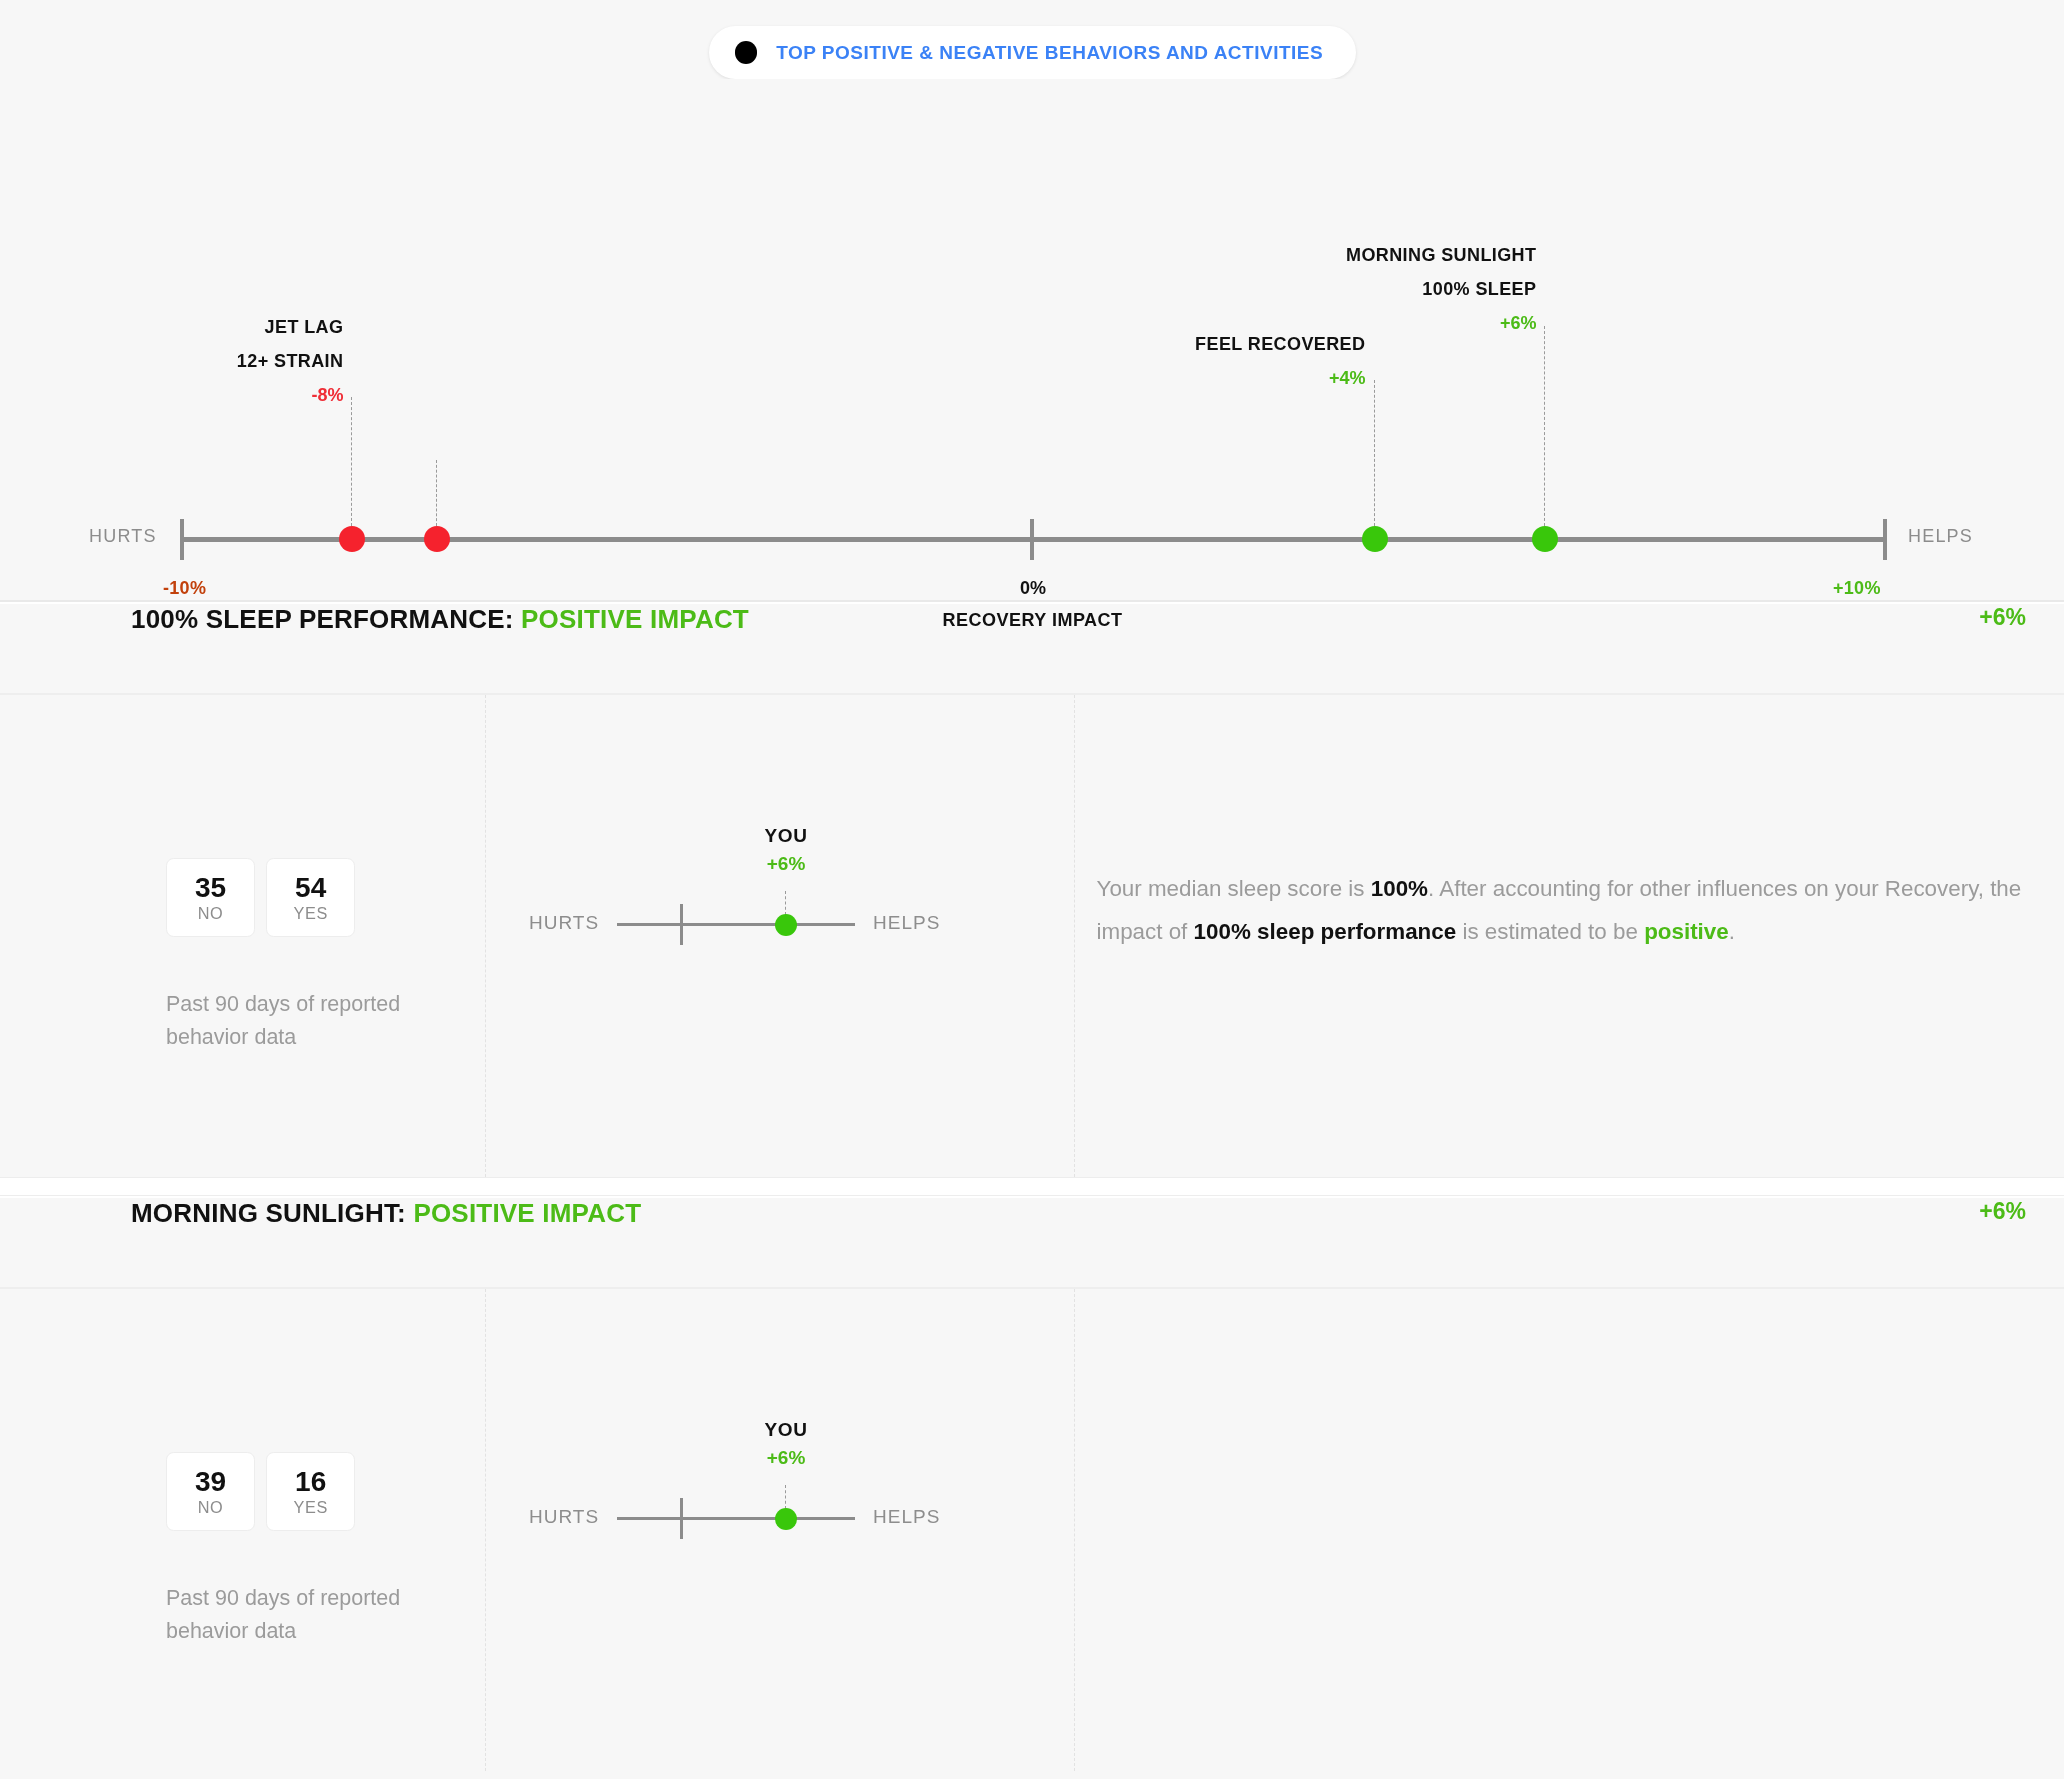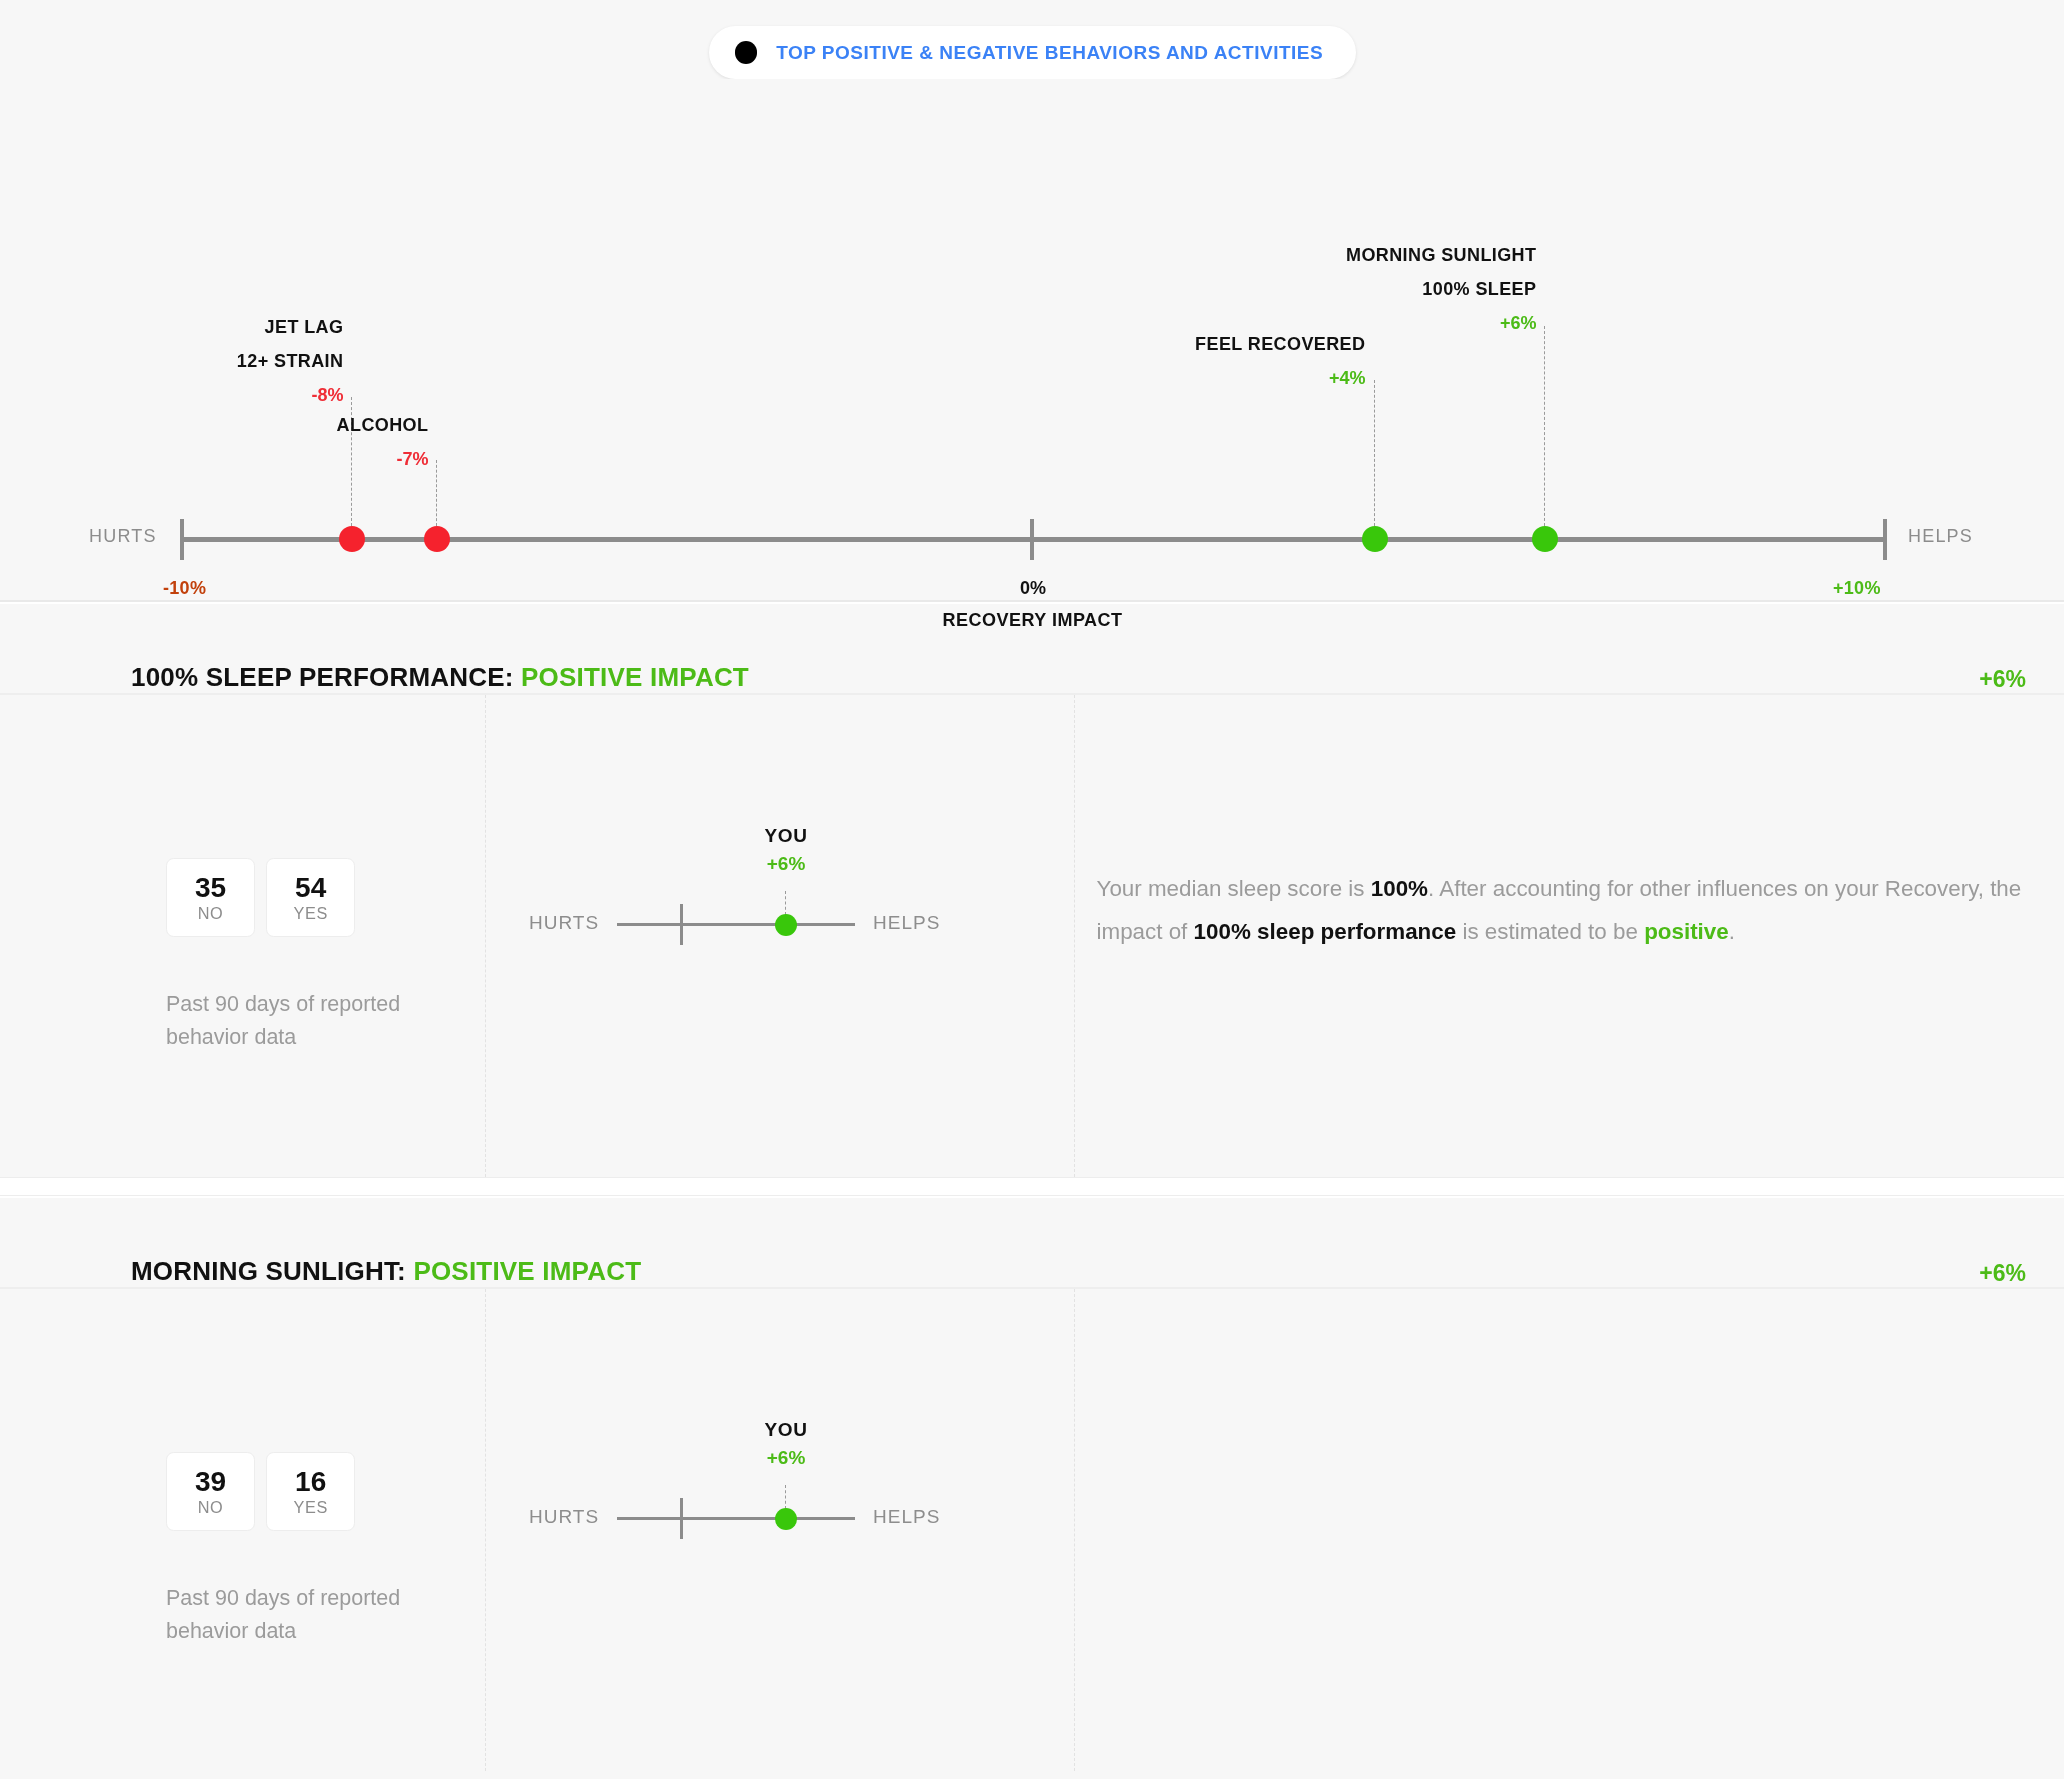--- a/index.html
+++ b/index.html
@@ -154,21 +154,21 @@
   .marker-callout.align-right { text-align: right; }
 
   
   .section {
     width: 2065px;
     background: #f7f7f7;
   }
   .section-header {
     height: 93px;
     display: flex;
-    align-items: flex-end;
+    align-items: flex-start;
     padding: 0 39px 0 131px;
     background: #f7f7f7;
     border-top: 2.6px solid #ffffff;
     border-bottom: 2.6px solid #eeeeee;
   }
   .section-title {
     font-size: 26px;
     font-weight: bold;
     letter-spacing: 0.2px;
     color: #111111;
@@ -362,24 +362,20 @@
     <div class="axis-zero-caption">RECOVERY IMPACT</div>
   <div class="marker-dot neg" style="left: 352px;"></div>
       <div class="marker-stem" style="left: 352px; top: 318px; height: 129px;"></div>
       <div class="marker-callout align-right" style="top: 231px; left: -78px; width: 430px; padding-right: 8.6px;">
         <div class="ln">JET LAG</div>
         <div class="ln">12+ STRAIN</div>
         <div class="val neg">-8%</div>
       </div>
       <div class="marker-dot neg" style="left: 437px;"></div>
       <div class="marker-stem" style="left: 437px; top: 381px; height: 66px;"></div>
-      <div class="marker-callout align-right" style="top: 329px; left: 7px; width: 430px; padding-right: 8.6px;">
-        <div class="ln">ALCOHOL</div>
-        <div class="val neg">-7%</div>
-      </div>
       <div class="marker-dot pos" style="left: 1375px;"></div>
       <div class="marker-stem" style="left: 1375px; top: 301px; height: 146px;"></div>
       <div class="marker-callout align-right" style="top: 248px; left: 944px; width: 430px; padding-right: 8.6px;">
         <div class="ln">FEEL RECOVERED</div>
         <div class="val pos">+4%</div>
       </div>
       <div class="marker-dot pos" style="left: 1545px;"></div>
       <div class="marker-stem" style="left: 1545px; top: 247px; height: 200px;"></div>
       <div class="marker-callout align-right" style="top: 159px; left: 1115px; width: 430px; padding-right: 8.6px;">
         <div class="ln">MORNING SUNLIGHT</div>

